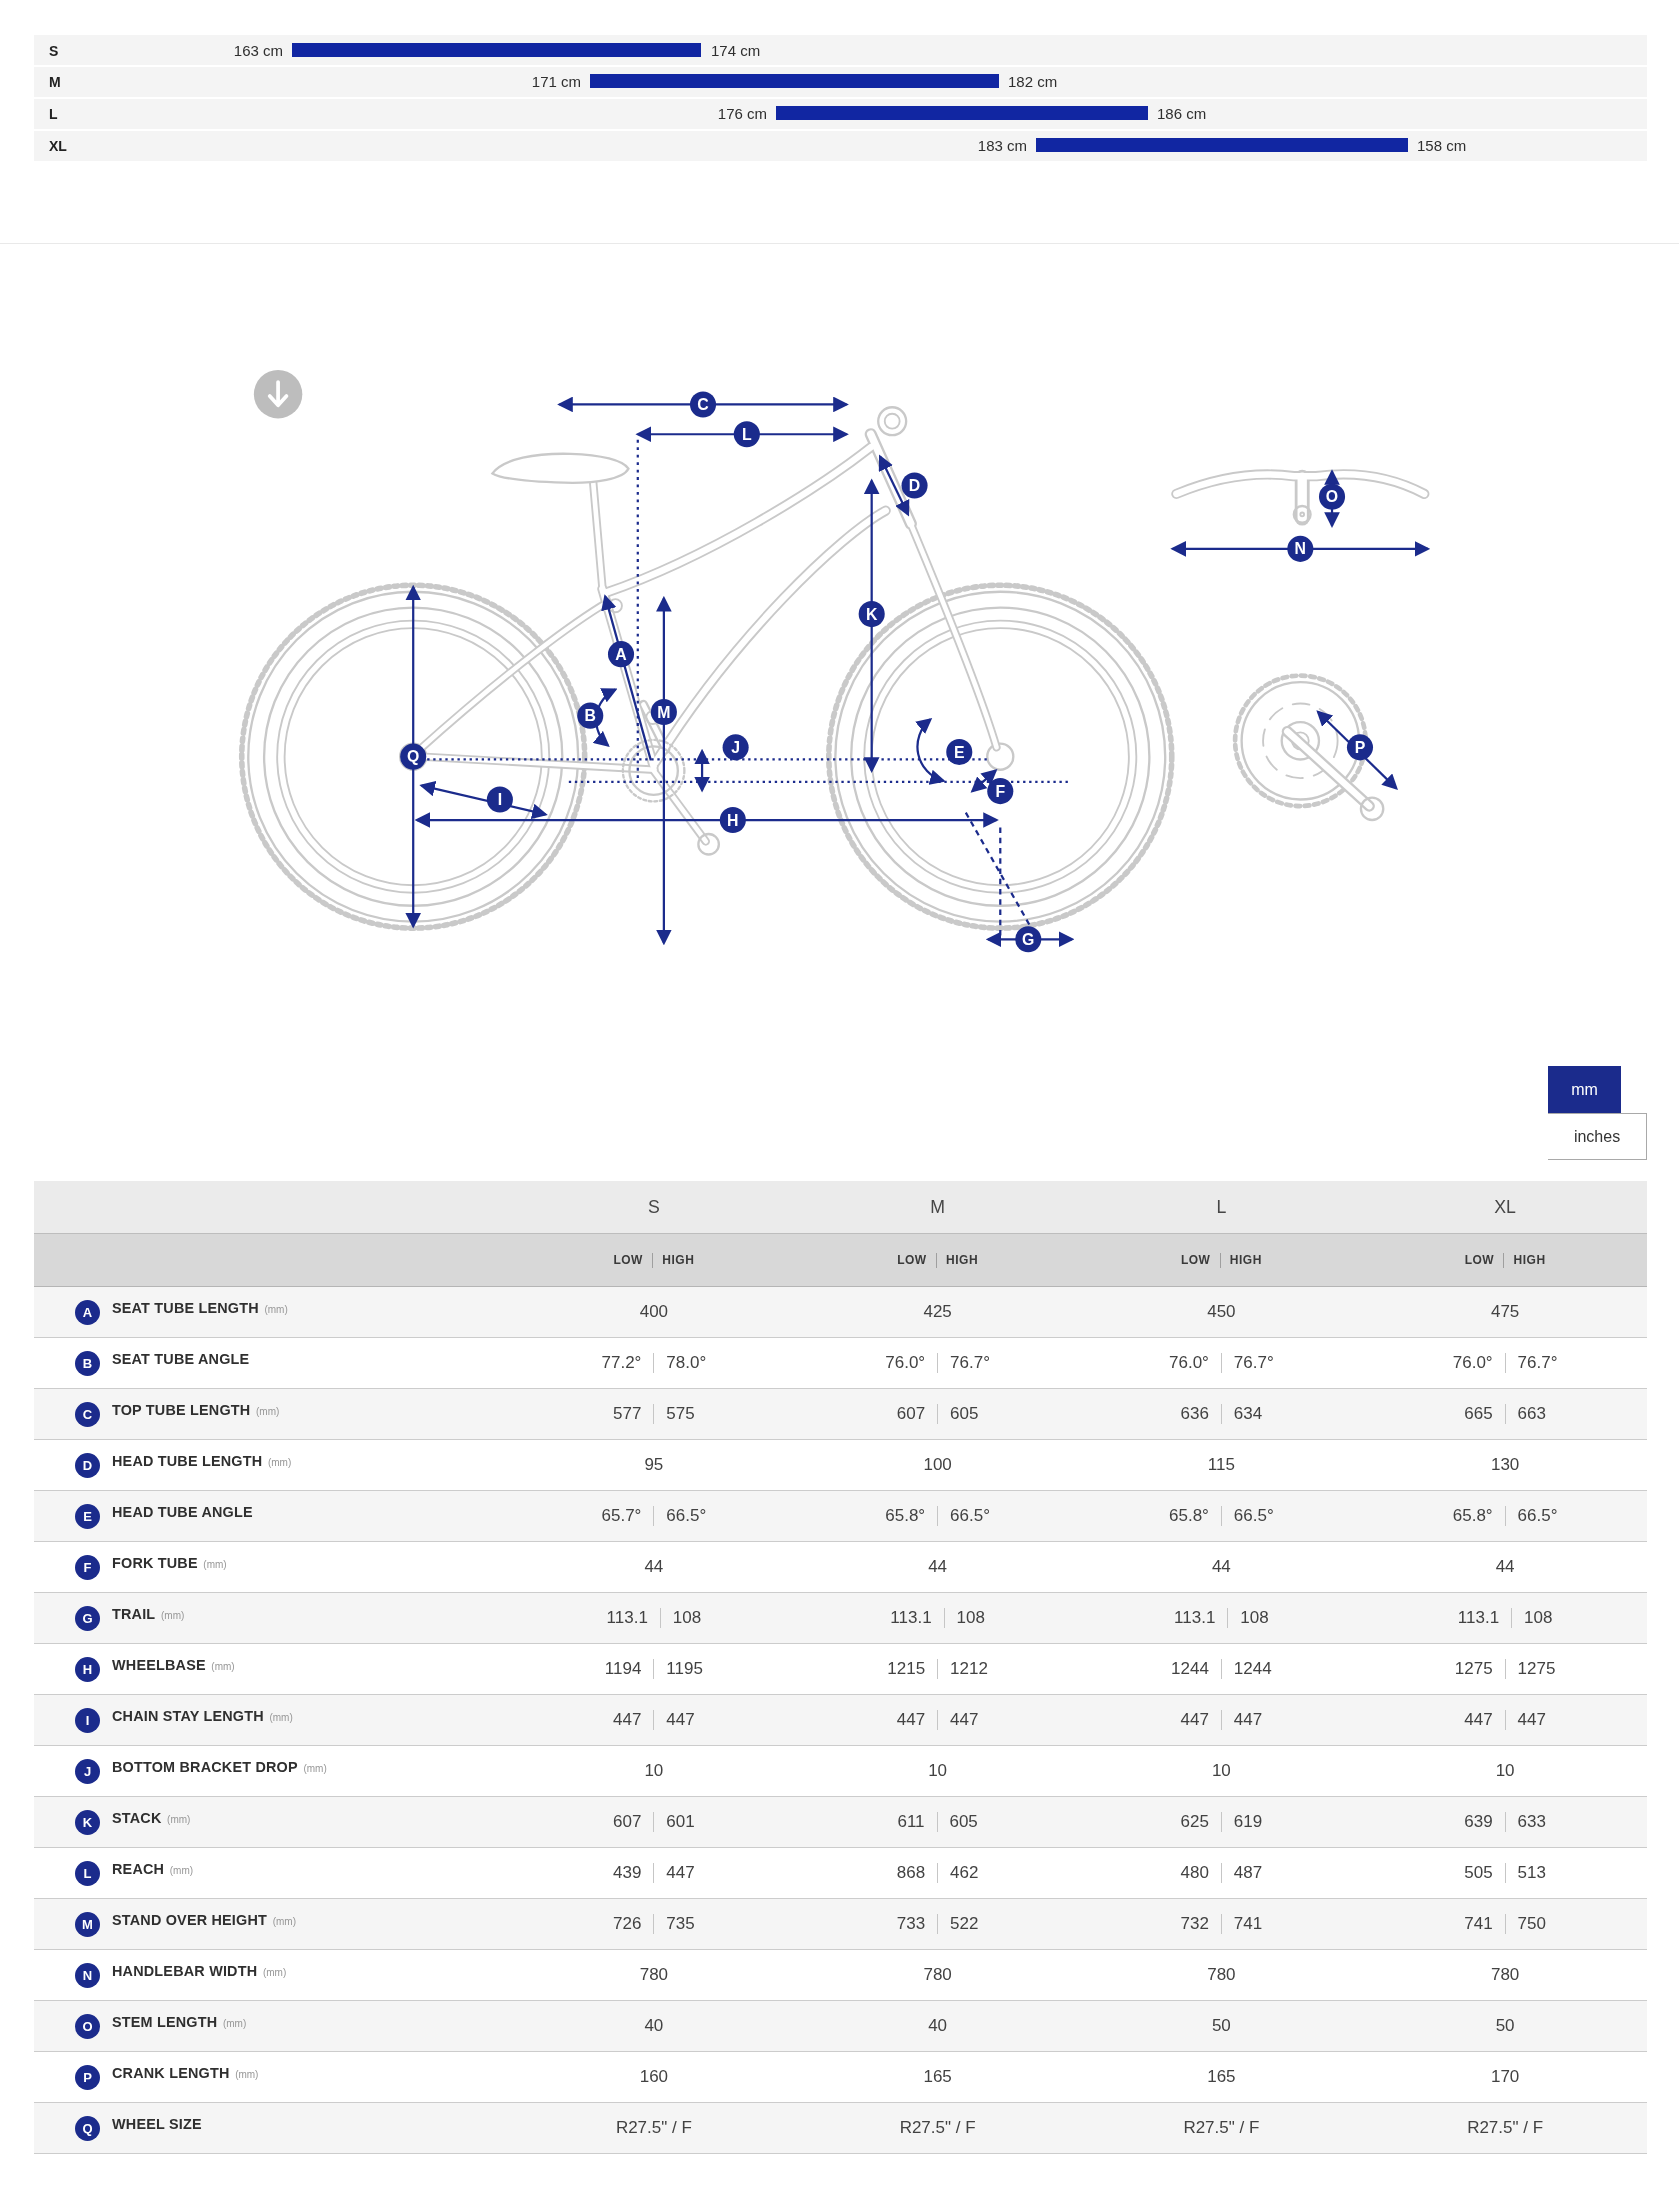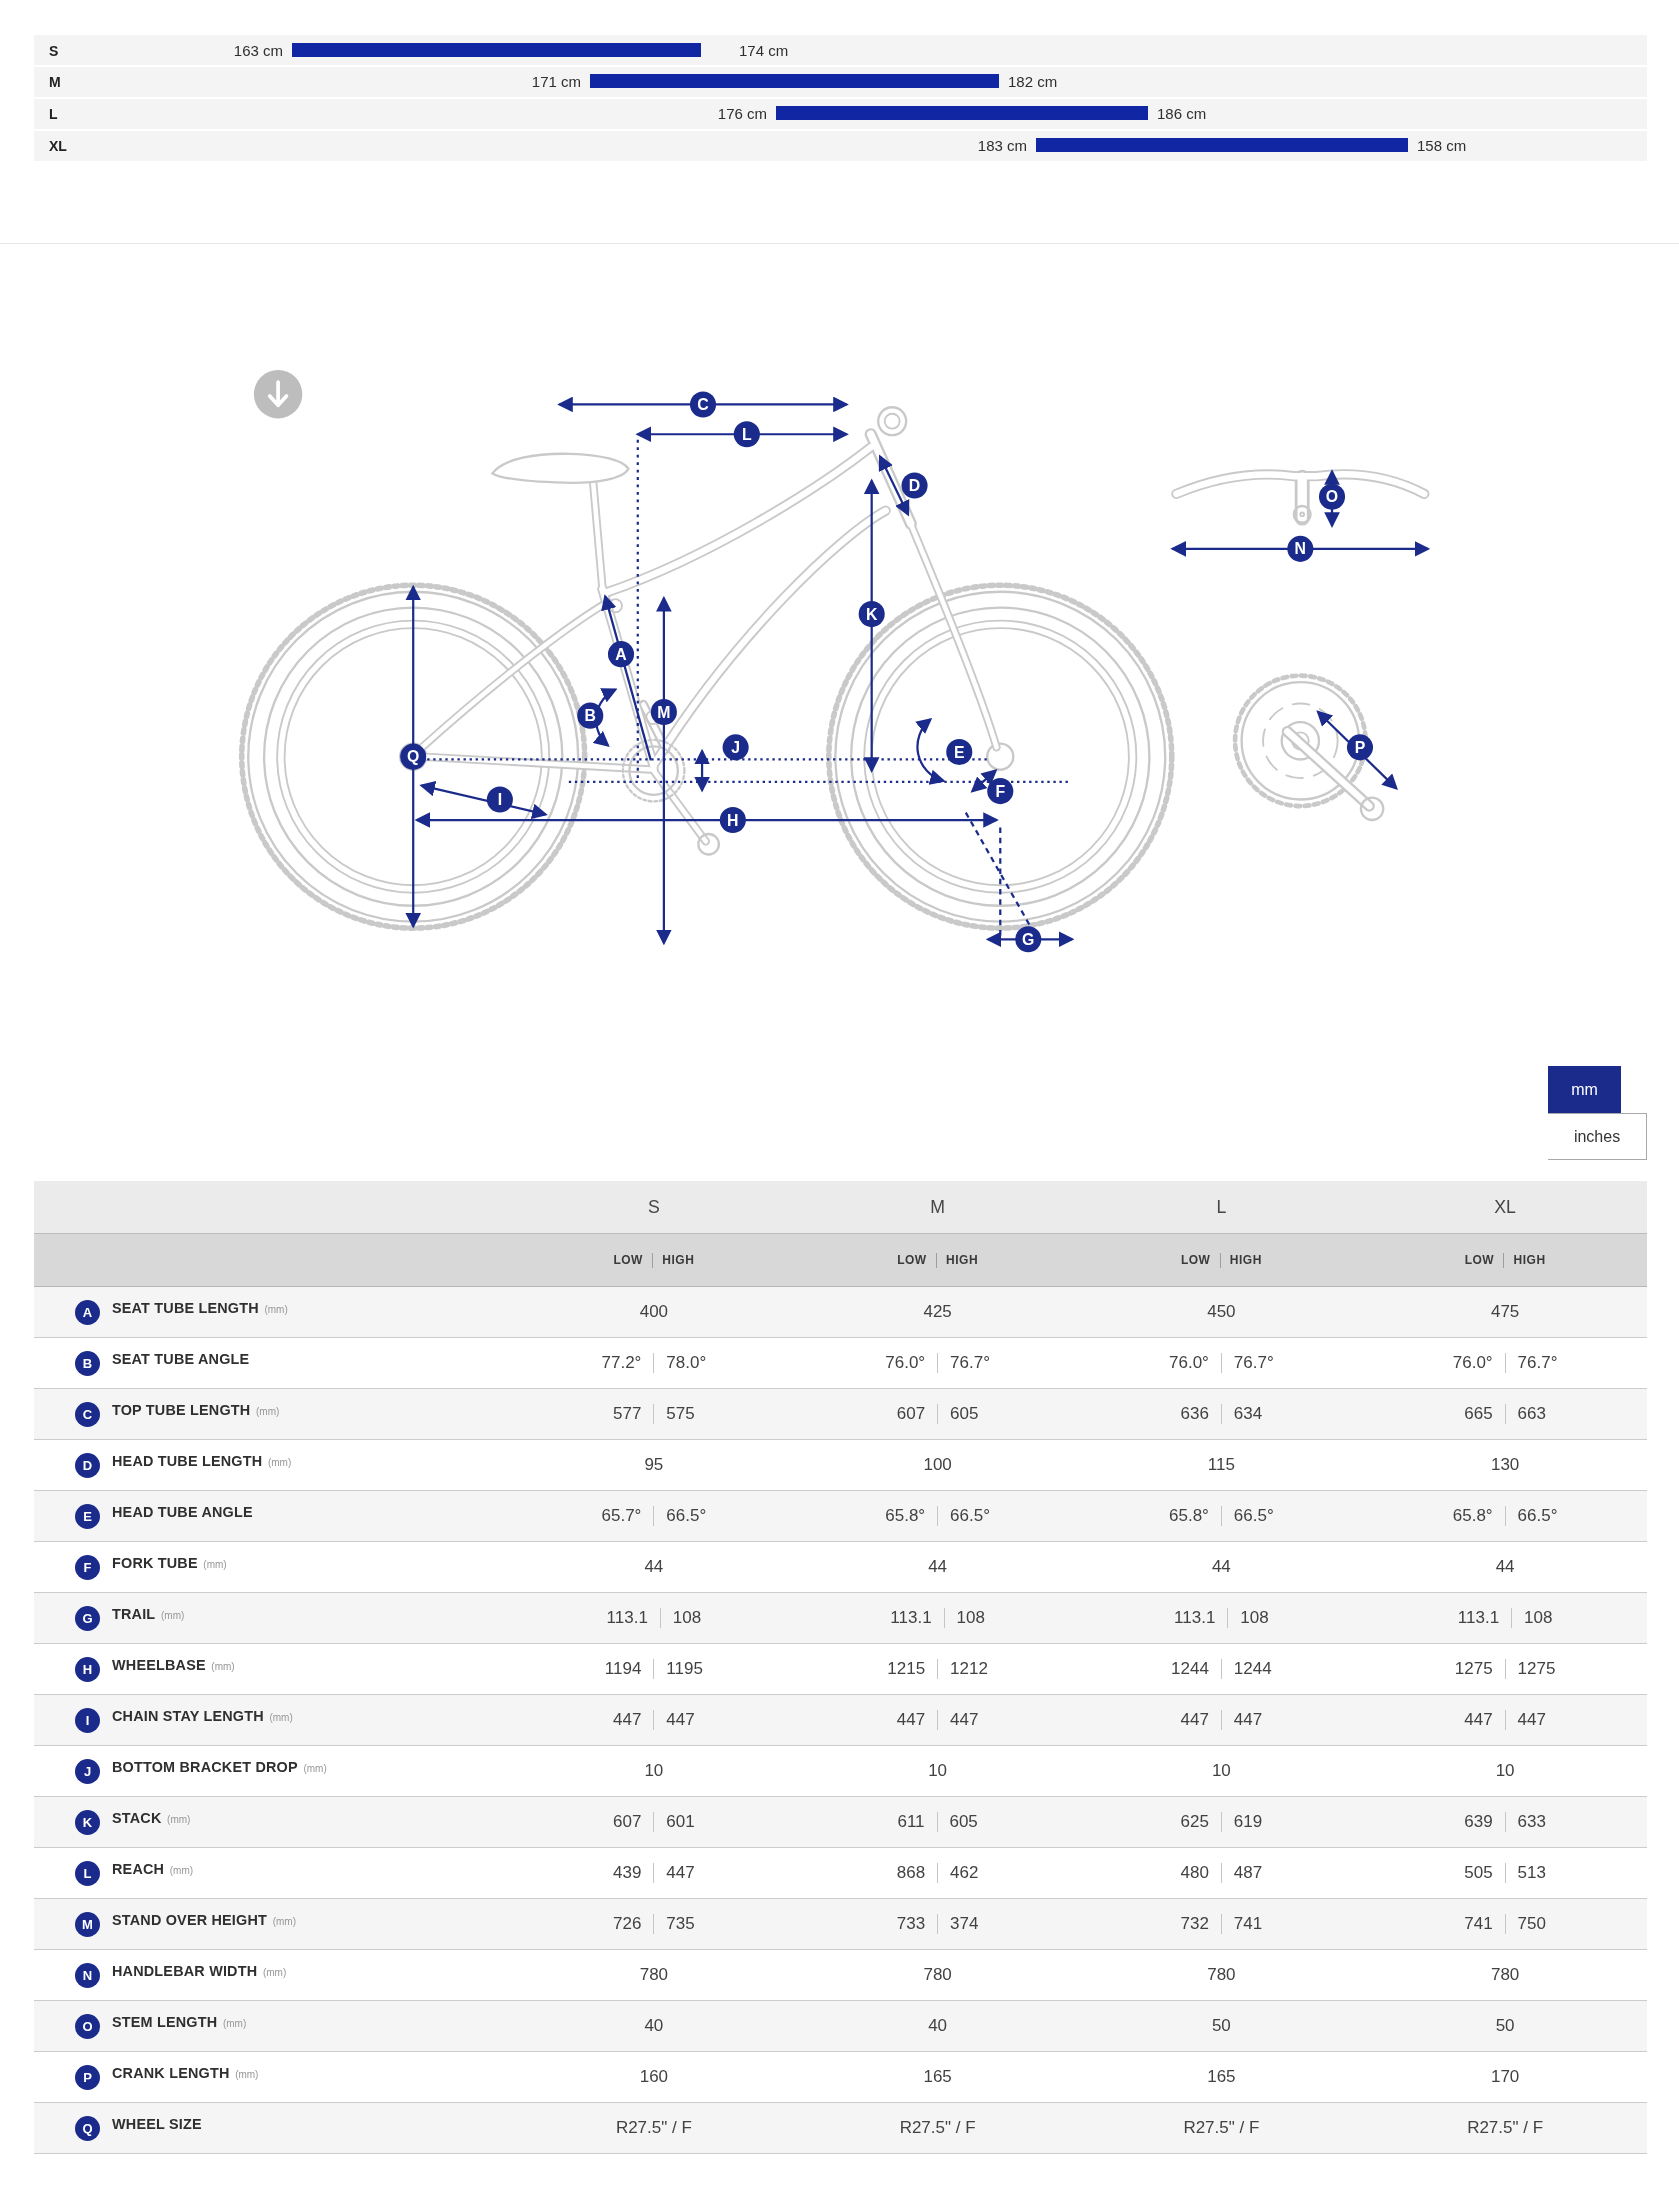--- a/index.html
+++ b/index.html
@@ -52,21 +52,21 @@
 </head>
 <body>
 
 <div>
 
   <div id="size-chart">
       <div class="size-row">
         <span class="size-key">S</span>
         <span class="cm-label" style="right: 1364px;">163 cm</span>
         <div class="size-bar" style="left: 258px; width: 409px;"></div>
-        <span class="cm-label" style="left: 677px; margin-left: 28px;">174 cm</span>
+        <span class="cm-label" style="left: 677px;">174 cm</span>
       </div>
       <div class="size-row">
         <span class="size-key">M</span>
         <span class="cm-label" style="right: 1066px;">171 cm</span>
         <div class="size-bar" style="left: 556px; width: 409px;"></div>
         <span class="cm-label" style="left: 974px;">182 cm</span>
       </div>
       <div class="size-row">
         <span class="size-key">L</span>
         <span class="cm-label" style="right: 880px;">176 cm</span>
@@ -606,21 +606,21 @@
           <span class="spec-unit">(mm)</span>
         </div>
         <div class="t-size-col">
           <span class="val">726</span>
           <span class="vdiv"></span>
           <span class="val">735</span>
         </div>
         <div class="t-size-col">
           <span class="val">733</span>
           <span class="vdiv"></span>
-          <span class="val">374</span>
+          <span class="val">522</span>
         </div>
         <div class="t-size-col">
           <span class="val">732</span>
           <span class="vdiv"></span>
           <span class="val">741</span>
         </div>
         <div class="t-size-col">
           <span class="val">741</span>
           <span class="vdiv"></span>
           <span class="val">750</span>

